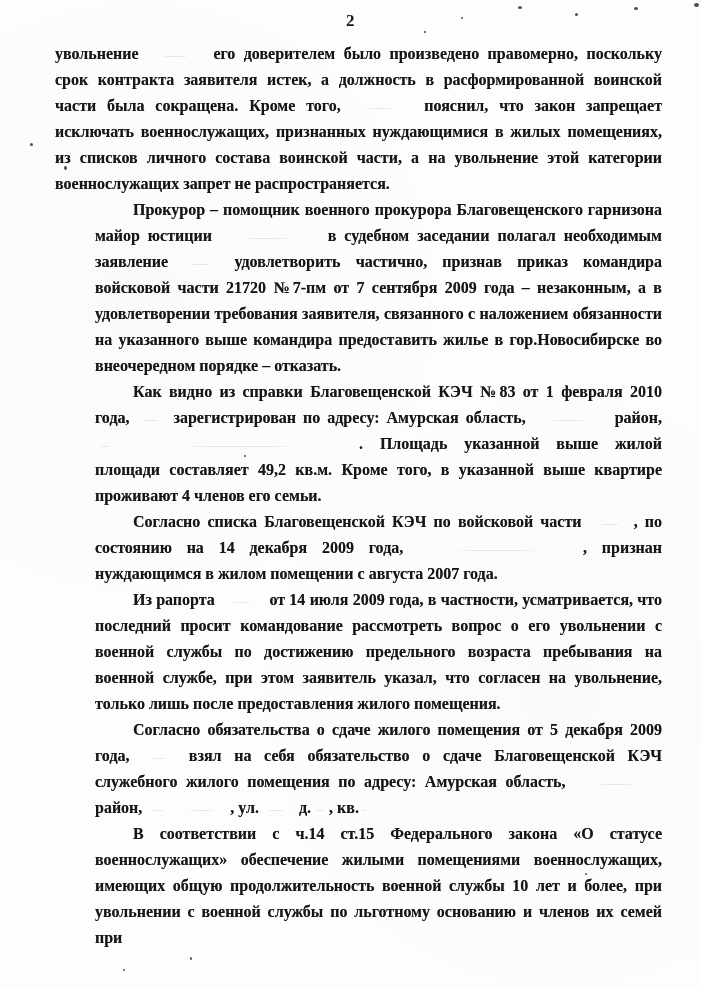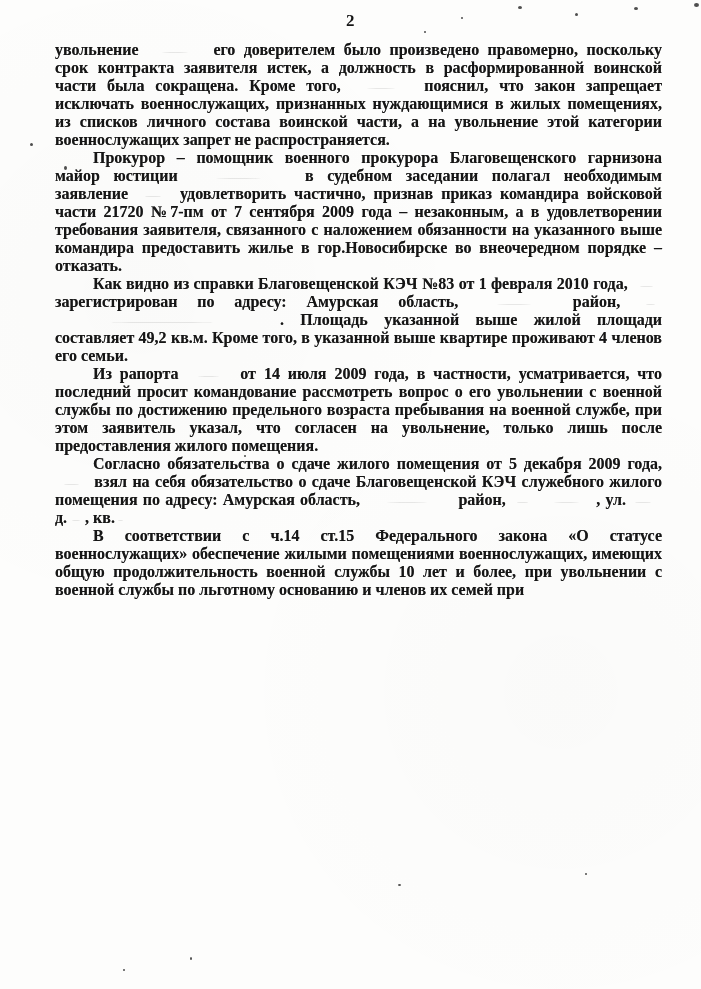--- a/index.html
+++ b/index.html
@@ -27,30 +27,31 @@
     text-align: center;
     font-size: 17px;
     font-weight: bold;
     padding-top: 11px;
     letter-spacing: 0.5px;
   }
   .content {
     margin: 10px 39px 0 55px;
     font-size: 16px;
     font-weight: bold;
-    line-height: 18px;
+    line-height: 26px;
     text-align: justify;
     text-shadow: 0 0 0.4px rgba(20,20,20,0.55);
   }
   p.para {
     margin: 0;
     padding: 0;
   }
   p.para.indent {
     text-indent: 38px;
+    margin-left: 40px;
   }
   .redact {
     display: inline-block;
     height: 2px;
     position: relative;
     vertical-align: baseline;
   }
   .redact::after {
     content: "";
     position: absolute;
@@ -70,20 +71,21 @@
 </style>
 </head>
 <body>
 
 <div class="scan-page">
   <div class="page-number">2</div>
   <div class="content">
       <p class="para">увольнение <span class="redact" style="width: 58px;"></span> его доверителем было произведено правомерно, поскольку срок контракта заявителя истек, а должность в расформированной воинской части была сокращена. Кроме того, <span class="redact" style="width: 62px;"></span> пояснил, что закон запрещает исключать военнослужащих, признанных нуждающимися в жилых помещениях, из списков личного состава воинской части, а на увольнение этой категории военнослужащих запрет не распространяется.</p>
       <p class="para indent">Прокурор – помощник военного прокурора Благовещенского гарнизона майор юстиции <span class="redact" style="width: 100px;"></span> в судебном заседании полагал необходимым заявление <span class="redact" style="width: 36px;"></span> удовлетворить частично, признав приказ командира войсковой части 21720 №7-пм от 7 сентября 2009 года – незаконным, а в удовлетворении требования заявителя, связанного с наложением обязанности на указанного выше командира предоставить жилье в гор.Новосибирске во внеочередном порядке – отказать.</p>
       <p class="para indent">Как видно из справки Благовещенской КЭЧ №83 от 1 февраля 2010 года, <span class="redact" style="width: 30px;"></span> зарегистрирован по адресу: Амурская область, <span class="redact" style="width: 75px;"></span> район, <span class="redact" style="width: 22px;"></span> <span class="redact" style="width: 225px;"></span>. Площадь указанной выше жилой площади составляет 49,2 кв.м. Кроме того, в указанной выше квартире проживают 4 членов его семьи.</p>
+      <p class="para indent">Согласно списка Благовещенской КЭЧ по войсковой части <span class="redact" style="width: 45px;"></span>, по состоянию на 14 декабря 2009 года, <span class="redact" style="width: 165px;"></span>, признан нуждающимся в жилом помещении с августа 2007 года.</p>
       <p class="para indent">Из рапорта <span class="redact" style="width: 46px;"></span> от 14 июля 2009 года, в частности, усматривается, что последний просит командование рассмотреть вопрос о его увольнении с военной службы по достижению предельного возраста пребывания на военной службе, при этом заявитель указал, что согласен на увольнение, только лишь после предоставления жилого помещения.</p>
       <p class="para indent">Согласно обязательства о сдаче жилого помещения от 5 декабря 2009 года, <span class="redact" style="width: 34px;"></span> взял на себя обязательство о сдаче Благовещенской КЭЧ служебного жилого помещения по адресу: Амурская область, <span class="redact" style="width: 88px;"></span> район, <span class="redact" style="width: 24px;"></span> <span class="redact" style="width: 56px;"></span>, ул.<span class="redact" style="width: 36px;"></span> д.<span class="redact" style="width: 18px;"></span>, кв.<span class="redact" style="width: 12px;"></span></p>
       <p class="para indent">В соответствии с ч.14 ст.15 Федерального закона «О статусе военнослужащих» обеспечение жилыми помещениями военнослужащих, имеющих общую продолжительность военной службы 10 лет и более, при увольнении с военной службы по льготному основанию и членов их семей при</p>
     </div>
 <div class="speck" style="left: 518px; top: 6px; width: 4px; height: 3px;"></div>
     <div class="speck" style="left: 575px; top: 13px; width: 3px; height: 3px;"></div>
     <div class="speck" style="left: 634px; top: 7px; width: 4px; height: 3px;"></div>
     <div class="speck" style="left: 694px; top: 3px; width: 5px; height: 4px;"></div>
     <div class="speck" style="left: 424px; top: 31px; width: 2px; height: 2px;"></div>
     <div class="speck" style="left: 461px; top: 17px; width: 2px; height: 2px;"></div>

